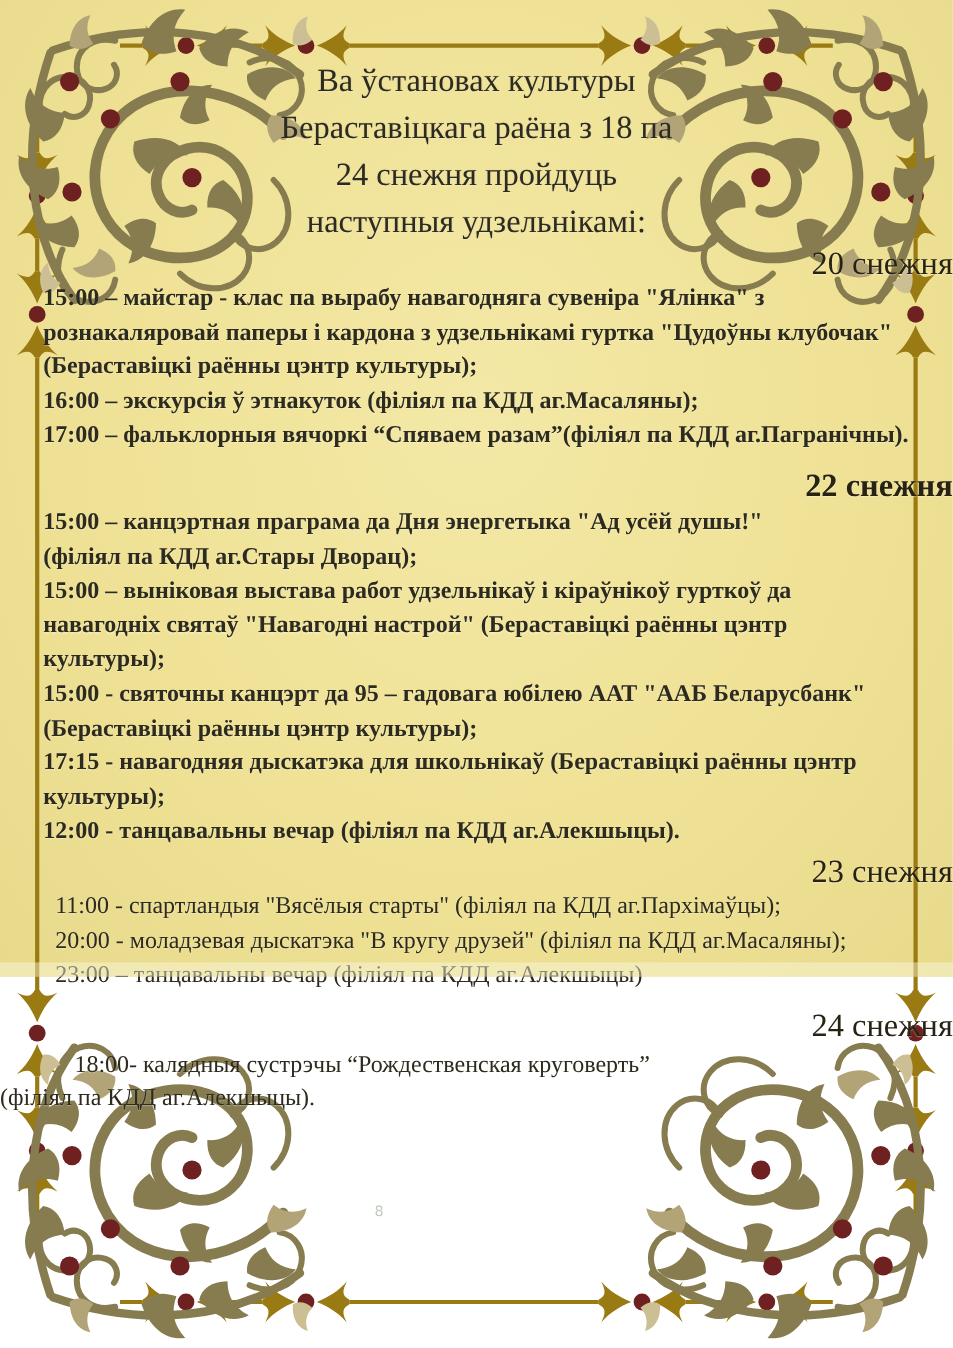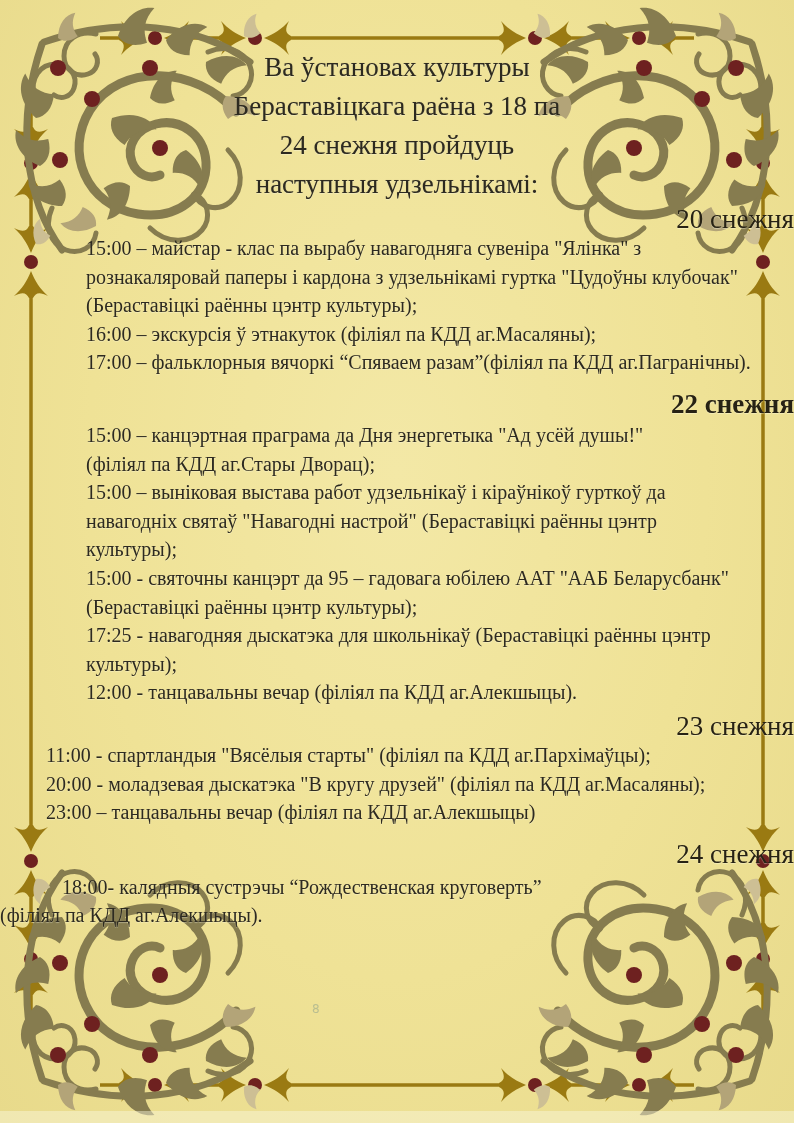--- a/index.html
+++ b/index.html
@@ -1,18 +1,18 @@
 <!DOCTYPE html>
 <html><head>
 <meta charset="utf-8">
 <style>
   html,body{margin:0;padding:0;}
   body{width:794px;height:1123px;overflow:hidden;font-family:"Liberation Serif","DejaVu Serif",serif;}
   .page{
-    position:relative;width:794px;height:1123px;
+    position:relative;width:794px;height:814px;
     background:radial-gradient(ellipse at 50% 42%, #f3e8a6 0%, #efe296 55%, #e8da8b 100%);
   }
   .bottom-strip{
     position:absolute;left:0;bottom:0;width:794px;height:12px;
     background:rgba(250,248,225,0.45);
   }
   svg.frame{position:absolute;left:0;top:0;width:794px;height:1123px;display:block;}
   .vine{fill:none;stroke:#867c4f;stroke-width:7;stroke-linecap:round;}
   .vine.thick{stroke-width:9;}
   .vine.thin{stroke-width:5;}
@@ -34,21 +34,21 @@
     text-align:right;font-size:27px;line-height:30px;color:#272214;white-space:nowrap;
     text-shadow:0 1px 1px rgba(255,255,240,0.4);
   }
   .h-22{margin-top:12px;font-weight:bold;}
   .h-23{margin-top:4px;}
   .h-24{margin-top:12px;}
   .ln{
     font-size:20px;line-height:28.6px;white-space:nowrap;
     text-shadow:0 1px 1px rgba(255,255,240,0.35);
   }
-  .ind-a{padding-left:86px;}
+  .ind-a{padding-left:36px;font-weight:bold;}
   .ind-b{padding-left:46px;}
   .ind-c{padding-left:62px;}
   .ind-d{}
   .sec2 .ln:first-child{margin-top:2px;}
   .sec4 .ln:first-child{margin-top:4px;}
   .watermark{
     position:absolute;left:312px;top:1002px;font-size:12px;
     color:rgba(140,160,140,0.55);font-family:"DejaVu Sans",sans-serif;
   }
 </style>
@@ -200,21 +200,21 @@
 
     <div class="heading h-22">22 снежня</div>
     <div class="section sec2">
       <div class="ln ind-a">15:00 – канцэртная праграма да Дня энергетыка "Ад усёй душы!"</div>
       <div class="ln ind-a">(філіял па КДД аг.Стары Дворац);</div>
       <div class="ln ind-a">15:00 –  выніковая выстава работ удзельнікаў і кіраўнікоў гурткоў да</div>
       <div class="ln ind-a">навагодніх святаў "Навагодні настрой" (Бераставіцкі раённы цэнтр</div>
       <div class="ln ind-a">культуры);</div>
       <div class="ln ind-a">15:00 - святочны канцэрт да 95 – гадовага юбілею ААТ "ААБ Беларусбанк"</div>
       <div class="ln ind-a">(Бераставіцкі раённы цэнтр культуры);</div>
-      <div class="ln ind-a">17:25 - навагодняя дыскатэка для школьнікаў (Бераставіцкі раённы цэнтр</div>
+      <div class="ln ind-a">17:15 - навагодняя дыскатэка для школьнікаў (Бераставіцкі раённы цэнтр</div>
       <div class="ln ind-a">культуры);</div>
       <div class="ln ind-a">12:00 - танцавальны вечар (філіял па КДД аг.Алекшыцы).</div>
     </div>
 
     <div class="heading h-23">23 снежня</div>
     <div class="section sec3">
       <div class="ln ind-b">11:00 - спартландыя "Вясёлыя старты" (філіял па КДД аг.Пархімаўцы);</div>
       <div class="ln ind-b">20:00 - моладзевая дыскатэка "В кругу друзей" (філіял па КДД аг.Масаляны);</div>
       <div class="ln ind-b">23:00 – танцавальны вечар (філіял па КДД аг.Алекшыцы)</div>
     </div>

